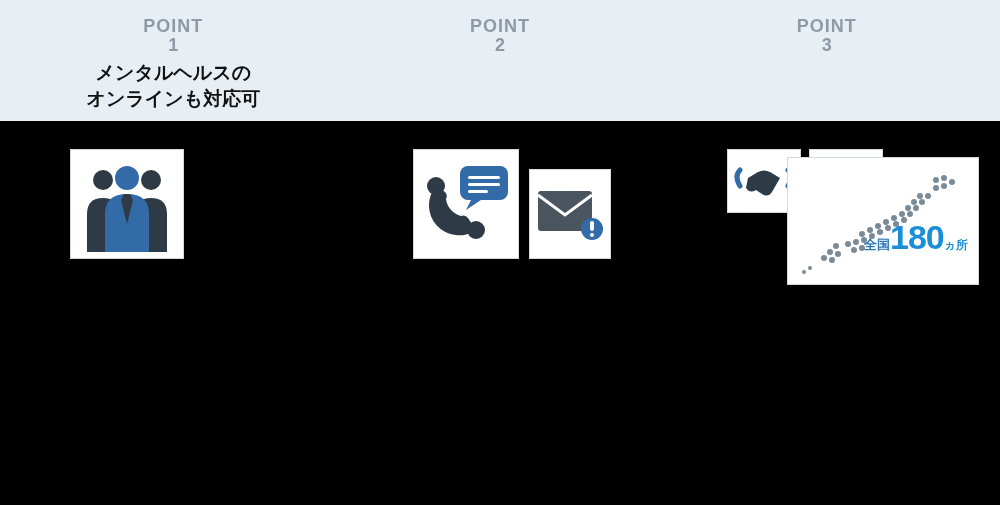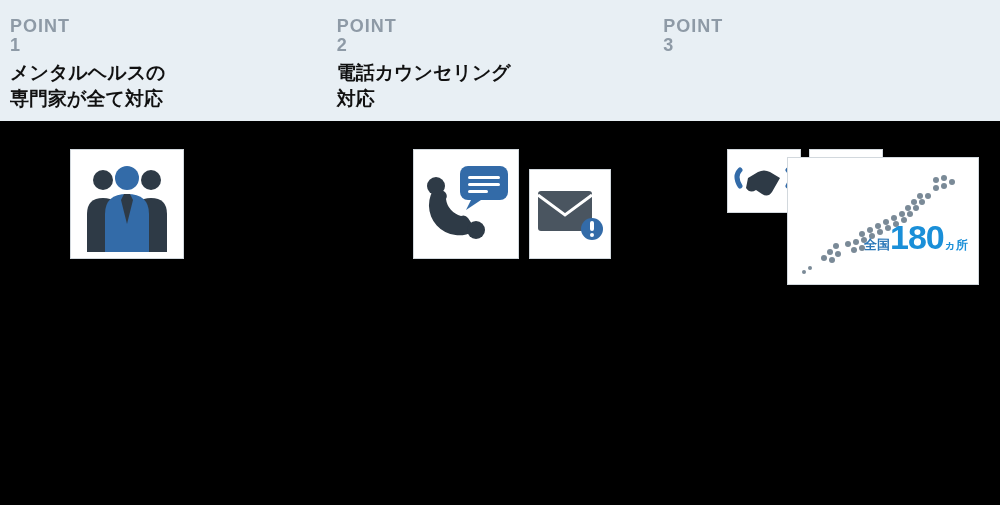--- a/index.html
+++ b/index.html
@@ -1,17 +1,17 @@
 <!DOCTYPE html>
 <html><head>
 <meta charset="utf-8">
 <style>
   html,body{margin:0;padding:0;width:1000px;height:505px;font-family:"Hiragino Kaku Gothic Pro","Meiryo",sans-serif;background:#000;}
   .band{background:#e8eff4;display:flex;justify-content:space-around;padding:16px 10px 10px 10px;}
-  .col{flex:1;text-align:left;}
+  .col{flex:1;text-align:center;}
   .pointlbl{color:#8e9aa6;font-weight:700;letter-spacing:1px;font-size:18px;}
   .pointnum{color:#8e9aa6;font-weight:700;font-size:18px;margin-top:-2px;}
   .title{color:#111;font-weight:700;font-size:19px;line-height:1.35;margin-top:4px;white-space:pre-line;}
   .icons{display:flex;justify-content:flex-end;margin-top:28px;}
   .iconcell{flex:1;display:flex;justify-content:flex-start;padding-left:70px;}
   .iconbox{background:#fff;border:1px solid #d2d8dd;display:inline-flex;align-items:center;justify-content:center;padding:6px;}
   .cell2{gap:10px;}
   
   .cell3{position:relative;flex:1;padding-left:40px;}
   .maplabel{position:absolute;right:20px;bottom:10px;color:#0a6ec8;font-weight:700;}
@@ -20,27 +20,25 @@
   .maplabel .s{font-size:12px;color:#1a8fd8;}
 </style>
 </head>
 <body>
 
 <div class="band">
   <div class="col">
     <div class="pointlbl">POINT</div>
     <div class="pointnum">1</div>
     <div class="title">メンタルヘルスの
-専門家が全て対応</div>
+オンラインも対応可</div>
   </div>
   <div class="col">
     <div class="pointlbl">POINT</div>
     <div class="pointnum">2</div>
-    <div class="title">電話カウンセリング
-対応</div>
   </div>
   <div class="col">
     <div class="pointlbl">POINT</div>
     <div class="pointnum">3</div>
   </div>
 </div>
 
 <div class="icons">
 
   <div class="iconcell">

